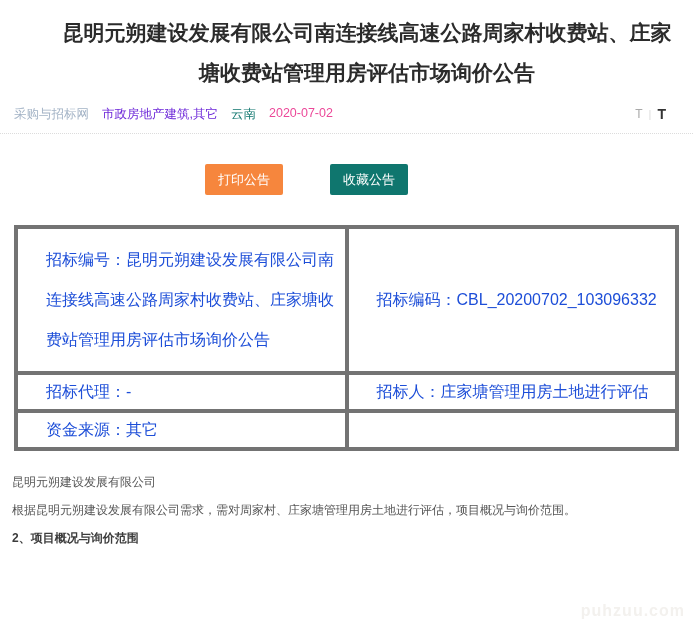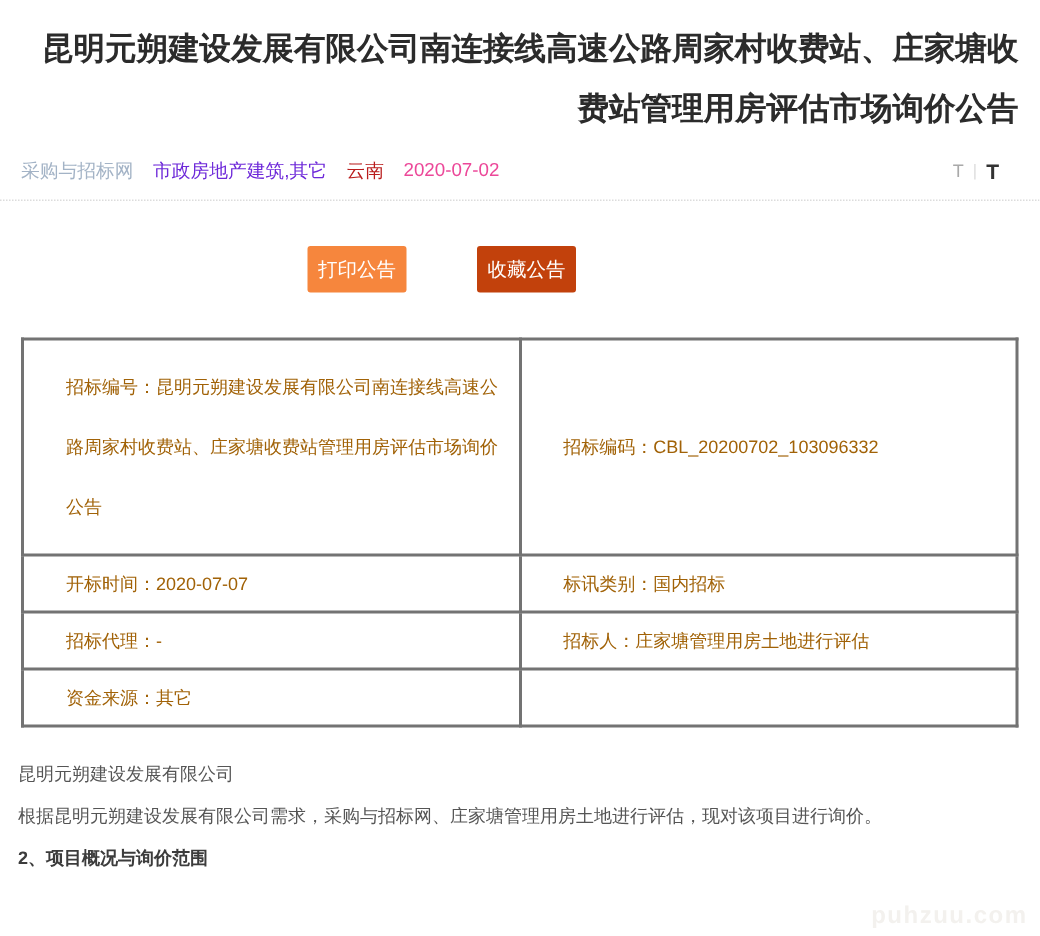--- a/index.html
+++ b/index.html
@@ -7,82 +7,83 @@
   body {
     background: #ffffff;
     font-family: "Liberation Sans", "DejaVu Sans", sans-serif;
     color: #555;
     position: relative;
   }
 
   
   .title {
     padding: 13px 14px 0 14px;
-    text-align: right;
+    text-align: center;
     font-size: 21px;
     font-weight: bold;
     color: #2b2b2b;
     line-height: 40px;
+    margin-left: 41px;
   }
 
   
   .meta-row {
     display: flex;
     align-items: flex-start;
     padding: 13px 14px 10px 14px;
     border-bottom: 1px dotted #dcdcdc;
     font-size: 12.5px;
   }
   .meta-row > span { margin-right: 13px; }
   .meta-source { color: #a3b3c6; cursor: pointer; }
   .meta-category { color: #6d28d9; cursor: pointer; }
-  .meta-region { color: #b91c1c; cursor: pointer; }
+  .meta-region { color: #0f766e; cursor: pointer; }
   .meta-date { color: #ec4899; }
   .font-controls {
     margin-left: auto;
     display: flex;
     align-items: center;
     gap: 6px;
     margin-right: 4px;
   }
   .font-small { color: #a9a9a9; font-size: 12px; cursor: pointer; }
   .font-divider { color: #ddd; font-size: 11px; }
   .font-large { color: #333; font-size: 14px; font-weight: bold; cursor: pointer; }
 
   
   .actions {
     margin: 30px 0 0 205px;
     display: flex;
     gap: 47px;
   }
   .btn {
     display: inline-block;
-    width: 66px;
+    width: 78px;
     height: 31px;
     line-height: 31px;
     text-align: center;
     color: #fff;
     font-size: 13px;
     border: none;
     border-radius: 2px;
     cursor: pointer;
     font-family: inherit;
   }
 
   
   .info-table {
     width: 665px;
     margin: 30px 14px 0 14px;
     border-collapse: collapse;
     table-layout: fixed;
   }
   .info-table td {
-    border: 2px solid #737373;
-    font-size: 12px;
-    color: #a16207;
+    border: 4px solid #737373;
+    font-size: 16px;
+    color: #1d4ed8;
     vertical-align: middle;
     padding: 0 10px 0 28px;
     height: 38px;
   }
   .info-table tr.tall td {
     padding-top: 11px;
     padding-bottom: 11px;
     line-height: 40px;
     height: 82px;
   }
@@ -121,44 +122,40 @@
   <span class="meta-date">2020-07-02</span>
   <span class="font-controls">
     <span class="font-small">T</span>
     <span class="font-divider">|</span>
     <span class="font-large">T</span>
   </span>
 </div>
 
 <div class="actions">
   <button class="btn" style="background: rgb(246, 134, 61);">打印公告</button>
-  <button class="btn" style="background: #c2410c;">收藏公告</button>
+  <button class="btn" style="background: #0f766e;">收藏公告</button>
 </div>
 
 <table class="info-table">
   <tbody>
     <tr class="tall">
       <td>招标编号：昆明元朔建设发展有限公司南连接线高速公路周家村收费站、庄家塘收费站管理用房评估市场询价公告</td>
       <td>招标编码：CBL_20200702_103096332</td>
-    </tr>
-    <tr>
-      <td>开标时间：2020-07-07</td>
-      <td>标讯类别：国内招标</td>
     </tr>
     <tr>
       <td>招标代理：-</td>
       <td>招标人：庄家塘管理用房土地进行评估</td>
     </tr>
     <tr>
       <td>资金来源：其它</td>
       <td></td>
     </tr>
   </tbody>
 </table>
 
 <div class="body-content">
   <p>昆明元朔建设发展有限公司</p>
-  <p>根据昆明元朔建设发展有限公司需求，采购与招标网、庄家塘管理用房土地进行评估，现对该项目进行询价。</p>
+  <p>根据昆明元朔建设发展有限公司需求，需对周家村、庄家塘管理用房土地进行评估，项目概况与询价范围。</p>
   <p class="bold">2、项目概况与询价范围</p>
 
 </div>
 
 <div class="watermark">puhzuu.com</div>
 
 </body></html>

